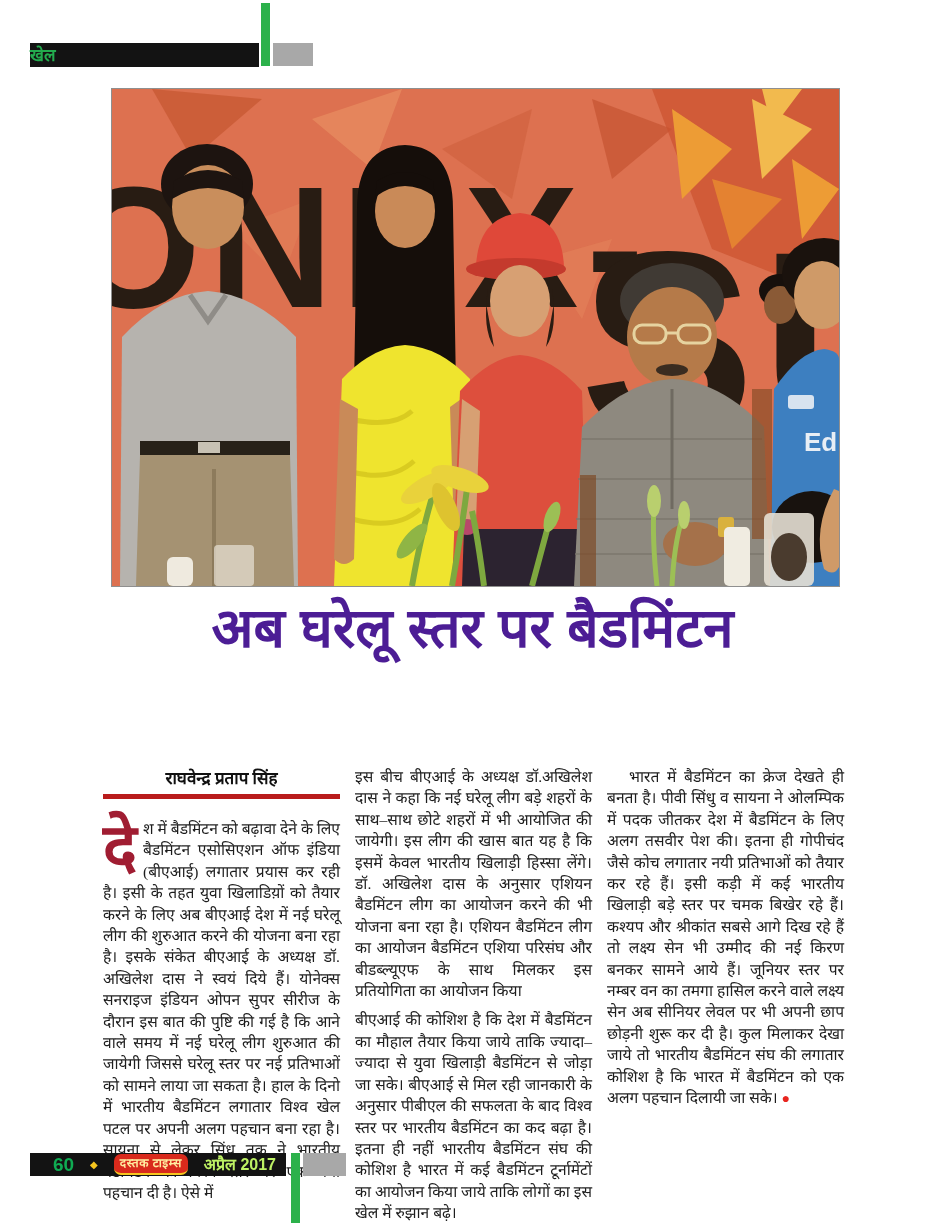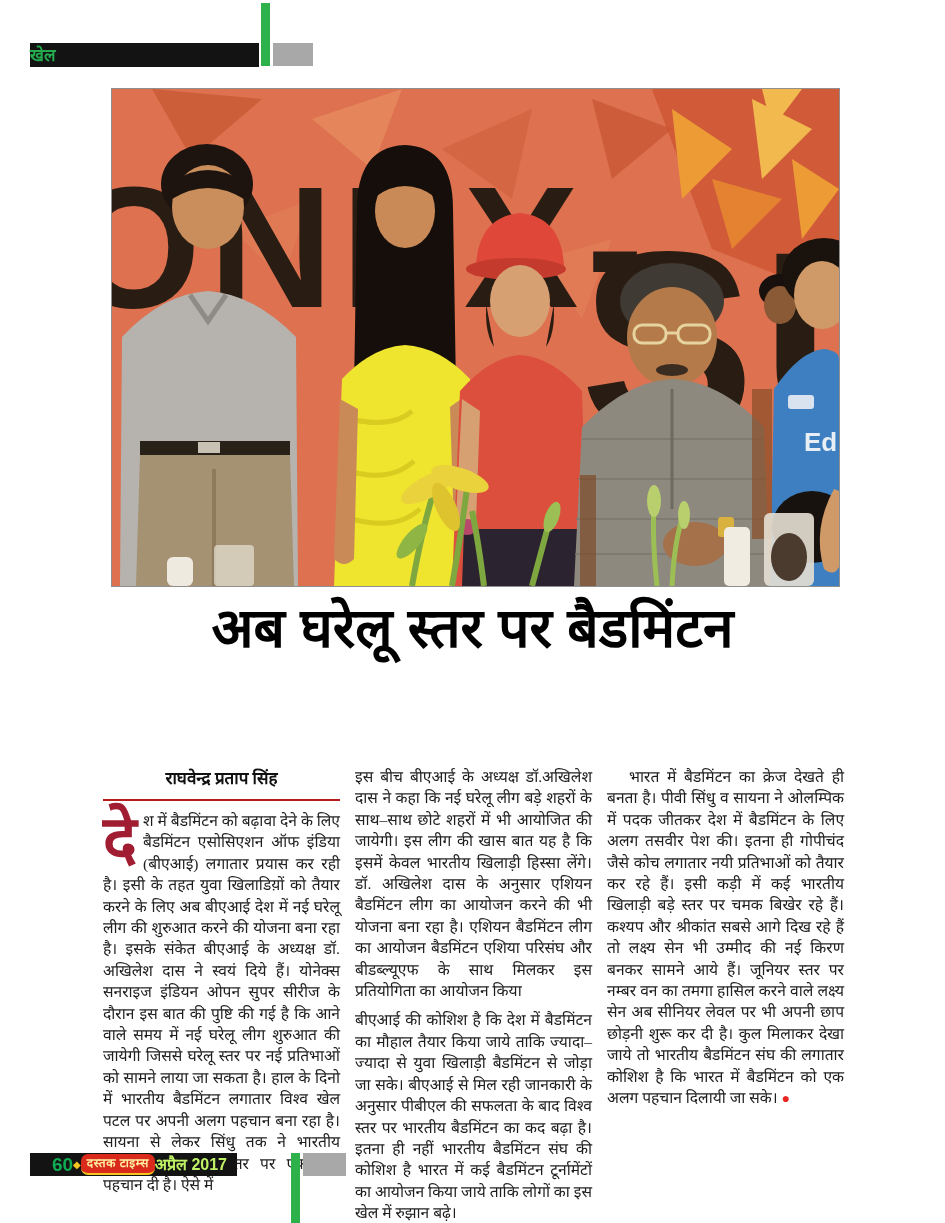--- a/index.html
+++ b/index.html
@@ -12,40 +12,40 @@
   .section-label{color:#23ab4e;font-size:17px;font-weight:bold;line-height:1;}
   .green-vbar-top{position:absolute;left:261px;top:3px;width:9px;height:63px;background:#2cb14b;}
   .gray-box-top{position:absolute;left:273px;top:43px;width:40px;height:23px;background:#a8a8a8;}
 
   
   .photo{position:absolute;left:111px;top:88px;width:727px;height:497px;margin:0;
          border:1px solid #8f8f8f;overflow:hidden;background:#dd7150;}
   .photo svg{display:block;width:727px;height:497px;}
 
   
-  .headline{position:absolute;left:40px;top:588px;width:865px;text-align:center;color:#000000;}
+  .headline{position:absolute;left:40px;top:588px;width:865px;text-align:center;color:#4c1d95;}
   .headline .hl{font-family:"Liberation Sans", sans-serif;font-weight:800;font-size:55px;line-height:80px;
                 letter-spacing:0px;white-space:nowrap;}
 
   
   .body-cols{position:absolute;left:103px;top:766px;width:741px;height:404px;display:flex;gap:15px;
              font-family:"Liberation Serif", serif;color:#1d1d1d;}
   .col{flex:1 1 0;min-width:0;}
   .col p{margin:0;font-size:15.6px;line-height:21.4px;text-align:justify;}
   .col p + p{margin-top:8px;}
-  .byline-wrap{border-bottom:2px solid #b91c1c;padding-bottom:10px;margin-bottom:9px;text-align:center;}
+  .byline-wrap{border-bottom:5px solid #b91c1c;padding-bottom:5px;margin-bottom:19px;text-align:center;}
   .byline{font-size:17px;font-weight:bold;color:#111;font-family:"Liberation Serif", serif;}
   .dropcap{float:left;font-size:64px;line-height:52px;font-weight:bold;color:#a01d32;
            padding:4px 6px 0 0;font-family:"Liberation Serif", serif;}
   .indented{text-indent:22px;}
   .endmark{color:#e8251f;font-size:14px;}
 
   
-  .footer-bar{position:absolute;left:30px;top:1153px;width:207px;height:23px;background:#131313;
-              display:flex;align-items:center;justify-content:flex-end;gap:0;padding-right:10px;box-sizing:border-box;}
+  .footer-bar{position:absolute;left:30px;top:1153px;width:256px;height:23px;background:#131313;
+              display:flex;align-items:center;justify-content:flex-end;gap:16px;padding-right:10px;box-sizing:border-box;}
   .page-number{color:#0fab52;font-size:19px;font-weight:bold;line-height:1;}
   .footer-diamond{color:#f6c61f;font-size:10px;line-height:1;}
   .footer-logo{background:#d92a1c;color:#ffeda0;font-weight:bold;font-size:12px;line-height:1;
                padding:3px 6px 4px;border-bottom:2px solid #f6c61f;letter-spacing:.5px;border-radius:7px;}
   .footer-issue{color:#bef264;font-size:16px;font-weight:bold;line-height:1;}
   .green-vbar-bottom{position:absolute;left:291px;top:1153px;width:9px;height:70px;background:#2cb14b;}
   .gray-box-bottom{position:absolute;left:303px;top:1153px;width:43px;height:23px;background:#a8a8a8;}
 </style>
 </head>
 <body>

